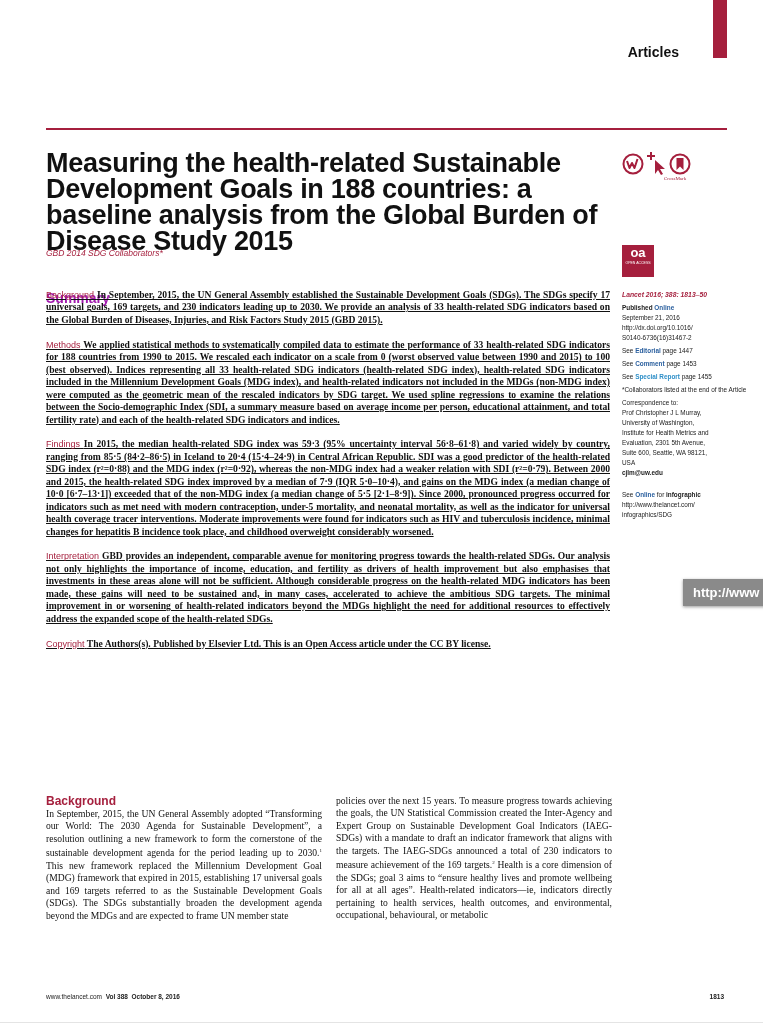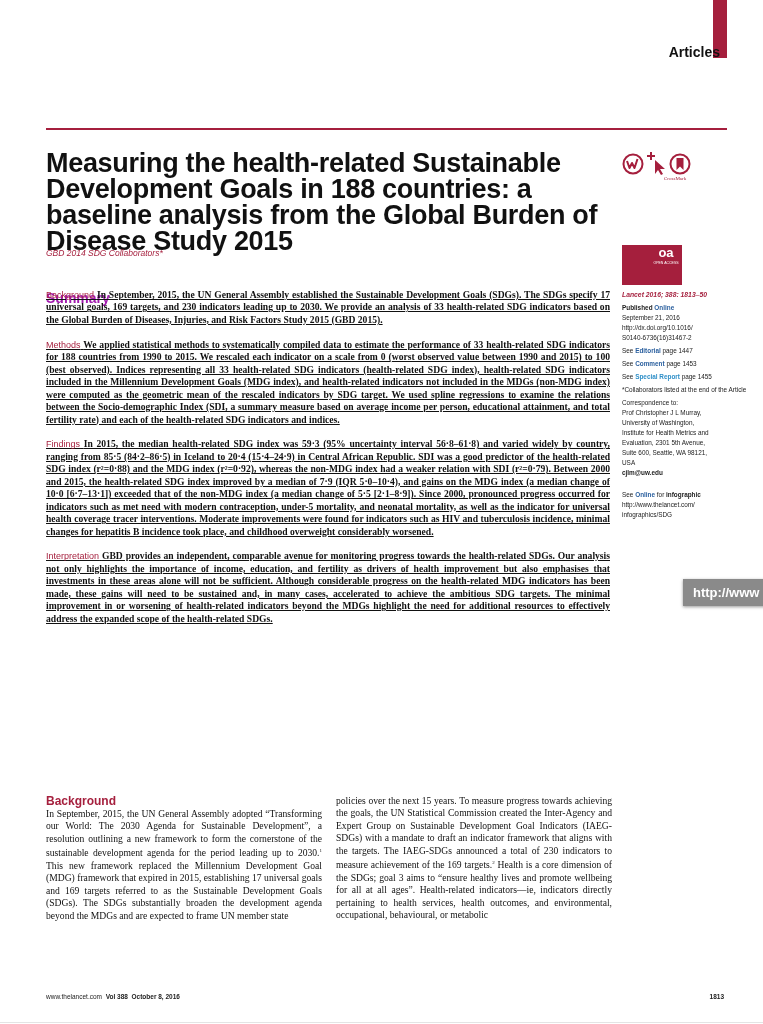--- a/index.html
+++ b/index.html
@@ -2,39 +2,39 @@
 <html><head>
 <meta charset="utf-8">
 <style>
   html, body { margin: 0; padding: 0; }
   body {
     width: 763px; height: 1024px; position: relative; overflow: hidden;
     background: #ffffff; color: #111;
     font-family: "Liberation Serif", serif;
   }
   .red-tab { position: absolute; left: 713px; top: 0; width: 14px; height: 58px; background: #a51f3d; }
-  .section-label { position: absolute; left: 640px; top: 44px; width: 80px; text-align: right;
+  .section-label { position: absolute; left: 599px; top: 44px; width: 80px; text-align: right;
     font-family: "Liberation Sans", sans-serif; font-weight: bold; font-size: 14px; color: #111; }
   .rule { position: absolute; left: 46px; top: 128px; width: 681px; height: 2px; background: #a51f3d; }
 
   .title { position: absolute; left: 46px; top: 150px; width: 560px;
     font-family: "Liberation Sans", sans-serif; font-weight: bold; font-size: 27px; line-height: 26px;
     color: #111; letter-spacing: -0.3px; }
   .authors { position: absolute; left: 46px; top: 248px; font-family: "Liberation Sans", sans-serif;
     font-style: italic; font-size: 8.5px; color: #a51f3d; }
 
   .icons { position: absolute; left: 620px; top: 150px; width: 80px; height: 40px; }
   .icon-w { position: absolute; left: 2px; top: 3px; width: 22px; height: 22px; }
   .icon-cursor { position: absolute; left: 27px; top: 2px; width: 20px; height: 24px; }
   .icon-crossmark { position: absolute; left: 49px; top: 3px; width: 22px; height: 22px; }
   .crossmark-label { position: absolute; left: 44px; top: 26px; font-size: 5px; color: #a51f3d;
     font-family: "Liberation Serif", serif; }
 
-  .oa-badge { position: absolute; left: 622px; top: 245px; width: 32px; height: 40px; background: #a51f3d;
-    color: #fff; text-align: center; padding-left: 28px; }
+  .oa-badge { position: absolute; left: 622px; top: 245px; width: 32px; height: 32px; background: #a51f3d;
+    color: #fff; text-align: center; }
   .oa-badge .oa { font-family: "Liberation Sans", sans-serif; font-weight: bold; font-size: 13px; line-height: 16px; display: block; }
   .oa-badge .oa-sub { font-family: "Liberation Sans", sans-serif; font-size: 3.5px; line-height: 5px; display: block; }
 
   .summary-head { position: absolute; left: 46px; top: 273px; font-family: "Liberation Sans", sans-serif;
     font-weight: bold; font-size: 14px; color: #a21caf; margin-top: 17px; }
   .summary { position: absolute; left: 46px; top: 289px; width: 564px; font-size: 9.6px; line-height: 12.45px;
     text-align: justify; font-weight: bold; color: #111; text-decoration: underline; }
   .summary p { margin: 0 0 12.45px 0; }
   .summary .lbl { font-family: "Liberation Sans", sans-serif; font-weight: normal; color: #a51f3d; font-size: 9px; }
 
@@ -93,20 +93,21 @@
   <span class="oa">oa</span>
   <span class="oa-sub">OPEN ACCESS</span>
 </div>
 
 <div class="summary-head">Summary</div>
 <div class="summary">
   <p><span class="lbl">Background</span> <span>In September, 2015, the UN General Assembly established the Sustainable Development Goals (SDGs). The SDGs specify 17 universal goals, 169 targets, and 230 indicators leading up to 2030. We provide an analysis of 33 health-related SDG indicators based on the Global Burden of Diseases, Injuries, and Risk Factors Study 2015 (GBD 2015).</span></p>
   <p><span class="lbl">Methods</span> <span>We applied statistical methods to systematically compiled data to estimate the performance of 33 health-related SDG indicators for 188 countries from 1990 to 2015. We rescaled each indicator on a scale from 0 (worst observed value between 1990 and 2015) to 100 (best observed). Indices representing all 33 health-related SDG indicators (health-related SDG index), health-related SDG indicators included in the Millennium Development Goals (MDG index), and health-related indicators not included in the MDGs (non-MDG index) were computed as the geometric mean of the rescaled indicators by SDG target. We used spline regressions to examine the relations between the Socio-demographic Index (SDI, a summary measure based on average income per person, educational attainment, and total fertility rate) and each of the health-related SDG indicators and indices.</span></p>
   <p><span class="lbl">Findings</span> <span>In 2015, the median health-related SDG index was 59·3 (95% uncertainty interval 56·8–61·8) and varied widely by country, ranging from 85·5 (84·2–86·5) in Iceland to 20·4 (15·4–24·9) in Central African Republic. SDI was a good predictor of the health-related SDG index (r²=0·88) and the MDG index (r²=0·92), whereas the non-MDG index had a weaker relation with SDI (r²=0·79). Between 2000 and 2015, the health-related SDG index improved by a median of 7·9 (IQR 5·0–10·4), and gains on the MDG index (a median change of 10·0 [6·7–13·1]) exceeded that of the non-MDG index (a median change of 5·5 [2·1–8·9]). Since 2000, pronounced progress occurred for indicators such as met need with modern contraception, under-5 mortality, and neonatal mortality, as well as the indicator for universal health coverage tracer interventions. Moderate improvements were found for indicators such as HIV and tuberculosis incidence, minimal changes for hepatitis B incidence took place, and childhood overweight considerably worsened.</span></p>
   <p><span class="lbl">Interpretation</span> <span>GBD provides an independent, comparable avenue for monitoring progress towards the health-related SDGs. Our analysis not only highlights the importance of income, education, and fertility as drivers of health improvement but also emphasises that investments in these areas alone will not be sufficient. Although considerable progress on the health-related MDG indicators has been made, these gains will need to be sustained and, in many cases, accelerated to achieve the ambitious SDG targets. The minimal improvement in or worsening of health-related indicators beyond the MDGs highlight the need for additional resources to effectively address the expanded scope of the health-related SDGs.</span></p>
+  <p><span class="lbl">Copyright</span> <span>The Authors(s). Published by Elsevier Ltd. This is an Open Access article under the CC BY license.</span></p>
 </div>
 
 <div class="sidebar">
   <div class="ref">Lancet 2016; 388: 1813–50</div>
   <div class="blk">
     <span class="b">Published </span><span class="blue">Online</span><br>
     <span>September 21, 2016</span><br>
     <span>http://dx.doi.org/10.1016/</span><br>
     <span>S0140-6736(16)31467-2</span>
   </div>

